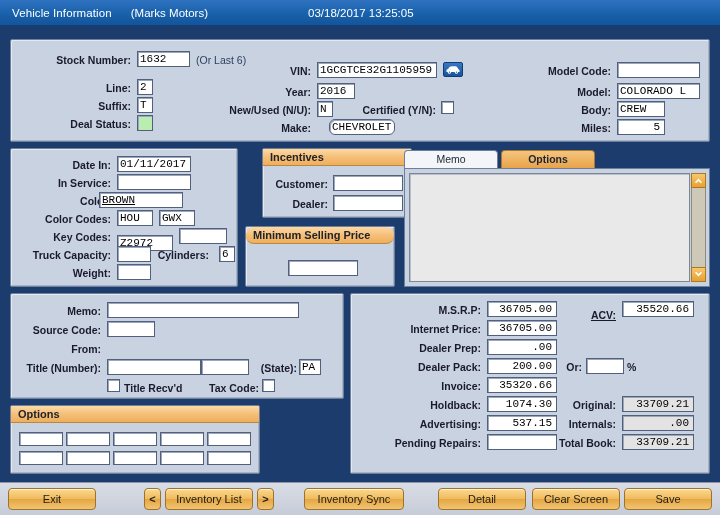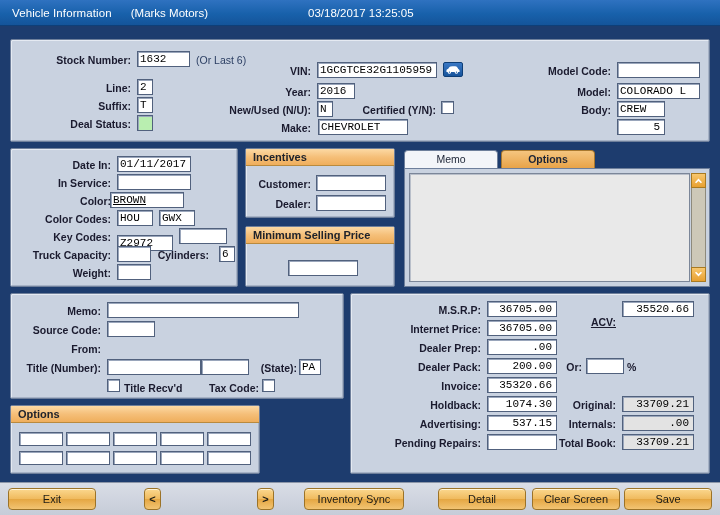--- a/index.html
+++ b/index.html
@@ -209,72 +209,73 @@
   <span class="lbl" style="left:230px; top:45px; width:70px;">Year:</span>
   <div class="fld" style="left:306px; top:43px; width:38px;">2016</div>
 
   <span class="lbl" style="left:190px; top:63px; width:110px;">New/Used (N/U):</span>
   <div class="fld" style="left:306px; top:61px; width:16px;">N</div>
 
   <span class="lbl" style="left:330px; top:63px; width:95px;">Certified (Y/N):</span>
   <div class="chk" style="left:430px; top:61px;"></div>
 
   <span class="lbl" style="left:230px; top:81px; width:70px;">Make:</span>
-  <div class="fld" style="left:307px; top:79px; width:90px;">CHEVROLET</div>
+  <div class="fld" style="left:318px; top:79px; width:66px;border-radius:6px;">CHEVROLET</div>
 
   <span class="lbl" style="left:480px; top:24px; width:120px;">Model Code:</span>
   <div class="fld" style="left:606px; top:22px; width:83px;"></div>
 
   <span class="lbl" style="left:480px; top:45px; width:120px;">Model:</span>
   <div class="fld" style="left:606px; top:43px; width:83px;">COLORADO L</div>
 
   <span class="lbl" style="left:480px; top:63px; width:120px;text-align:right;">Body:</span>
   <div class="fld" style="left:606px; top:61px; width:48px;">CREW</div>
 
+  <span class="lbl" style="left:480px; top:81px; width:120px;">Miles:</span>
   <div class="fld num" style="left:606px; top:79px; width:48px;">5</div>
 </div>
 
 <div class="panel" style="left:10px; top:148px; width:228px; height:139px;">
 
   <span class="lbl" style="left:10px; top:9px; width:90px;">Date In:</span>
   <div class="fld" style="left:106px; top:7px; width:74px;">01/11/2017</div>
 
   <span class="lbl" style="left:10px; top:27px; width:90px;">In Service:</span>
   <div class="fld" style="left:106px; top:25px; width:74px;"></div>
 
   <span class="lbl" style="left:10px; top:45px; width:90px;">Color:</span>
-  <div class="fld" style="left:99px; top:43px; width:74px;text-decoration:underline;">BROWN</div>
+  <div class="fld" style="left:88px; top:43px; width:84px;text-decoration:underline;">BROWN</div>
 
   <span class="lbl" style="left:5px; top:63px; width:95px;">Color Codes:</span>
   <div class="fld" style="left:106px; top:61px; width:36px;">HOU</div>
   <div class="fld" style="left:148px; top:61px; width:36px;">GWX</div>
 
   <span class="lbl" style="left:10px; top:81px; width:90px;">Key Codes:</span>
   <div class="fld" style="left:106px; top:86px; width:56px;">Z2972</div>
   <div class="fld" style="left:168px; top:79px; width:48px;"></div>
 
   <span class="lbl" style="left:0px; top:99px; width:100px;">Truck Capacity:</span>
   <div class="fld" style="left:106px; top:97px; width:34px;"></div>
   <span class="lbl" style="left:136px; top:99px; width:62px;text-align:right;">Cylinders:</span>
   <div class="fld" style="left:208px; top:97px; width:16px;">6</div>
 
   <span class="lbl" style="left:10px; top:117px; width:90px;">Weight:</span>
   <div class="fld" style="left:106px; top:115px; width:34px;"></div>
 </div>
 
-<div class="panel" style="left:245px; top:148px; width:150px; height:70px; padding:8px; overflow:hidden;">
+<div class="panel" style="left:262px; top:148px; width:150px; height:70px; padding:8px; overflow:hidden;">
   <div class="sechdr" style="left:0; top:0; width:148px;">Incentives</div>
   <span class="lbl" style="left:5px; top:28px; width:60px;">Customer:</span>
   <div class="fld" style="left:70px; top:26px; width:70px;"></div>
   <span class="lbl" style="left:5px; top:48px; width:60px;">Dealer:</span>
   <div class="fld" style="left:70px; top:46px; width:70px;"></div>
 </div>
 
 <div class="panel" style="left:245px; top:226px; width:150px; height:61px; overflow:hidden;">
-  <div class="sechdr" style="left:0; top:0; width:148px;">Minimum Selling Price</div>
+  <div class="sechdr" style="left:0; top:0; width:148px;border-radius:8px;">Minimum Selling Price</div>
   <div class="fld" style="left:42px; top:33px; width:70px;"></div>
 </div>
 
 <div style="position:absolute; left:404px; top:150px; width:306px; height:18px;">
   <div class="tab inactive" style="left:0px; top:0px; width:94px;">Memo</div>
   <div class="tab active" style="left:97px; top:0px; width:94px;">Options</div>
 </div>
 <div class="tabbody" style="left:404px; top:168px; width:306px; height:119px;">
   <div class="listbox" style="left:4px; top:4px; width:281px; height:109px;"></div>
   <div class="sbar" style="left:286px; top:4px; width:15px; height:109px;">
@@ -324,21 +325,21 @@
   <div class="optbox" style="left:55px;  top:45px; width:44px;"></div>
   <div class="optbox" style="left:102px; top:45px; width:44px;"></div>
   <div class="optbox" style="left:149px; top:45px; width:44px;"></div>
   <div class="optbox" style="left:196px; top:45px; width:44px;"></div>
 </div>
 
 <div class="panel" style="left:350px; top:293px; width:360px; height:181px;">
 
   <span class="lbl" style="left:30px; top:9px; width:100px;">M.S.R.P:</span>
   <div class="fld num" style="left:136px; top:7px; width:70px;">36705.00</div>
-  <span class="lbl" style="left:215px; top:21px; width:50px;text-decoration:underline;">ACV:</span>
+  <span class="lbl" style="left:215px; top:14px; width:50px;text-decoration:underline;">ACV:</span>
   <div class="fld num" style="left:271px; top:7px; width:72px;">35520.66</div>
 
   <span class="lbl" style="left:20px; top:28px; width:110px;">Internet Price:</span>
   <div class="fld num" style="left:136px; top:26px; width:70px;">36705.00</div>
 
   <span class="lbl" style="left:30px; top:47px; width:100px;">Dealer Prep:</span>
   <div class="fld num" style="left:136px; top:45px; width:70px;">.00</div>
 
   <span class="lbl" style="left:30px; top:66px; width:100px;">Dealer Pack:</span>
   <div class="fld num" style="left:136px; top:64px; width:70px;">200.00</div>
@@ -361,18 +362,19 @@
 
   <span class="lbl" style="left:15px; top:142px; width:115px;">Pending Repairs:</span>
   <div class="fld num" style="left:136px; top:140px; width:70px;"></div>
   <span class="lbl" style="left:190px; top:142px; width:75px;">Total Book:</span>
   <div class="fld num ro" style="left:271px; top:140px; width:72px;">33709.21</div>
 </div>
 
 <div class="btnbar">
   <div class="btn" style="left:8px; top:5px; width:88px;">Exit</div>
   <div class="btn sm" style="left:144px; top:5px;">&lt;</div>
+  <div class="btn" style="left:165px; top:5px; width:88px;">Inventory List</div>
   <div class="btn sm" style="left:257px; top:5px;">&gt;</div>
   <div class="btn" style="left:304px; top:5px; width:100px;">Inventory Sync</div>
   <div class="btn" style="left:438px; top:5px; width:88px;">Detail</div>
   <div class="btn" style="left:624px; top:5px; width:88px;">Save</div>
   <div class="btn" style="left:532px; top:5px; width:88px;">Clear Screen</div>
 </div>
 
 </body></html>

